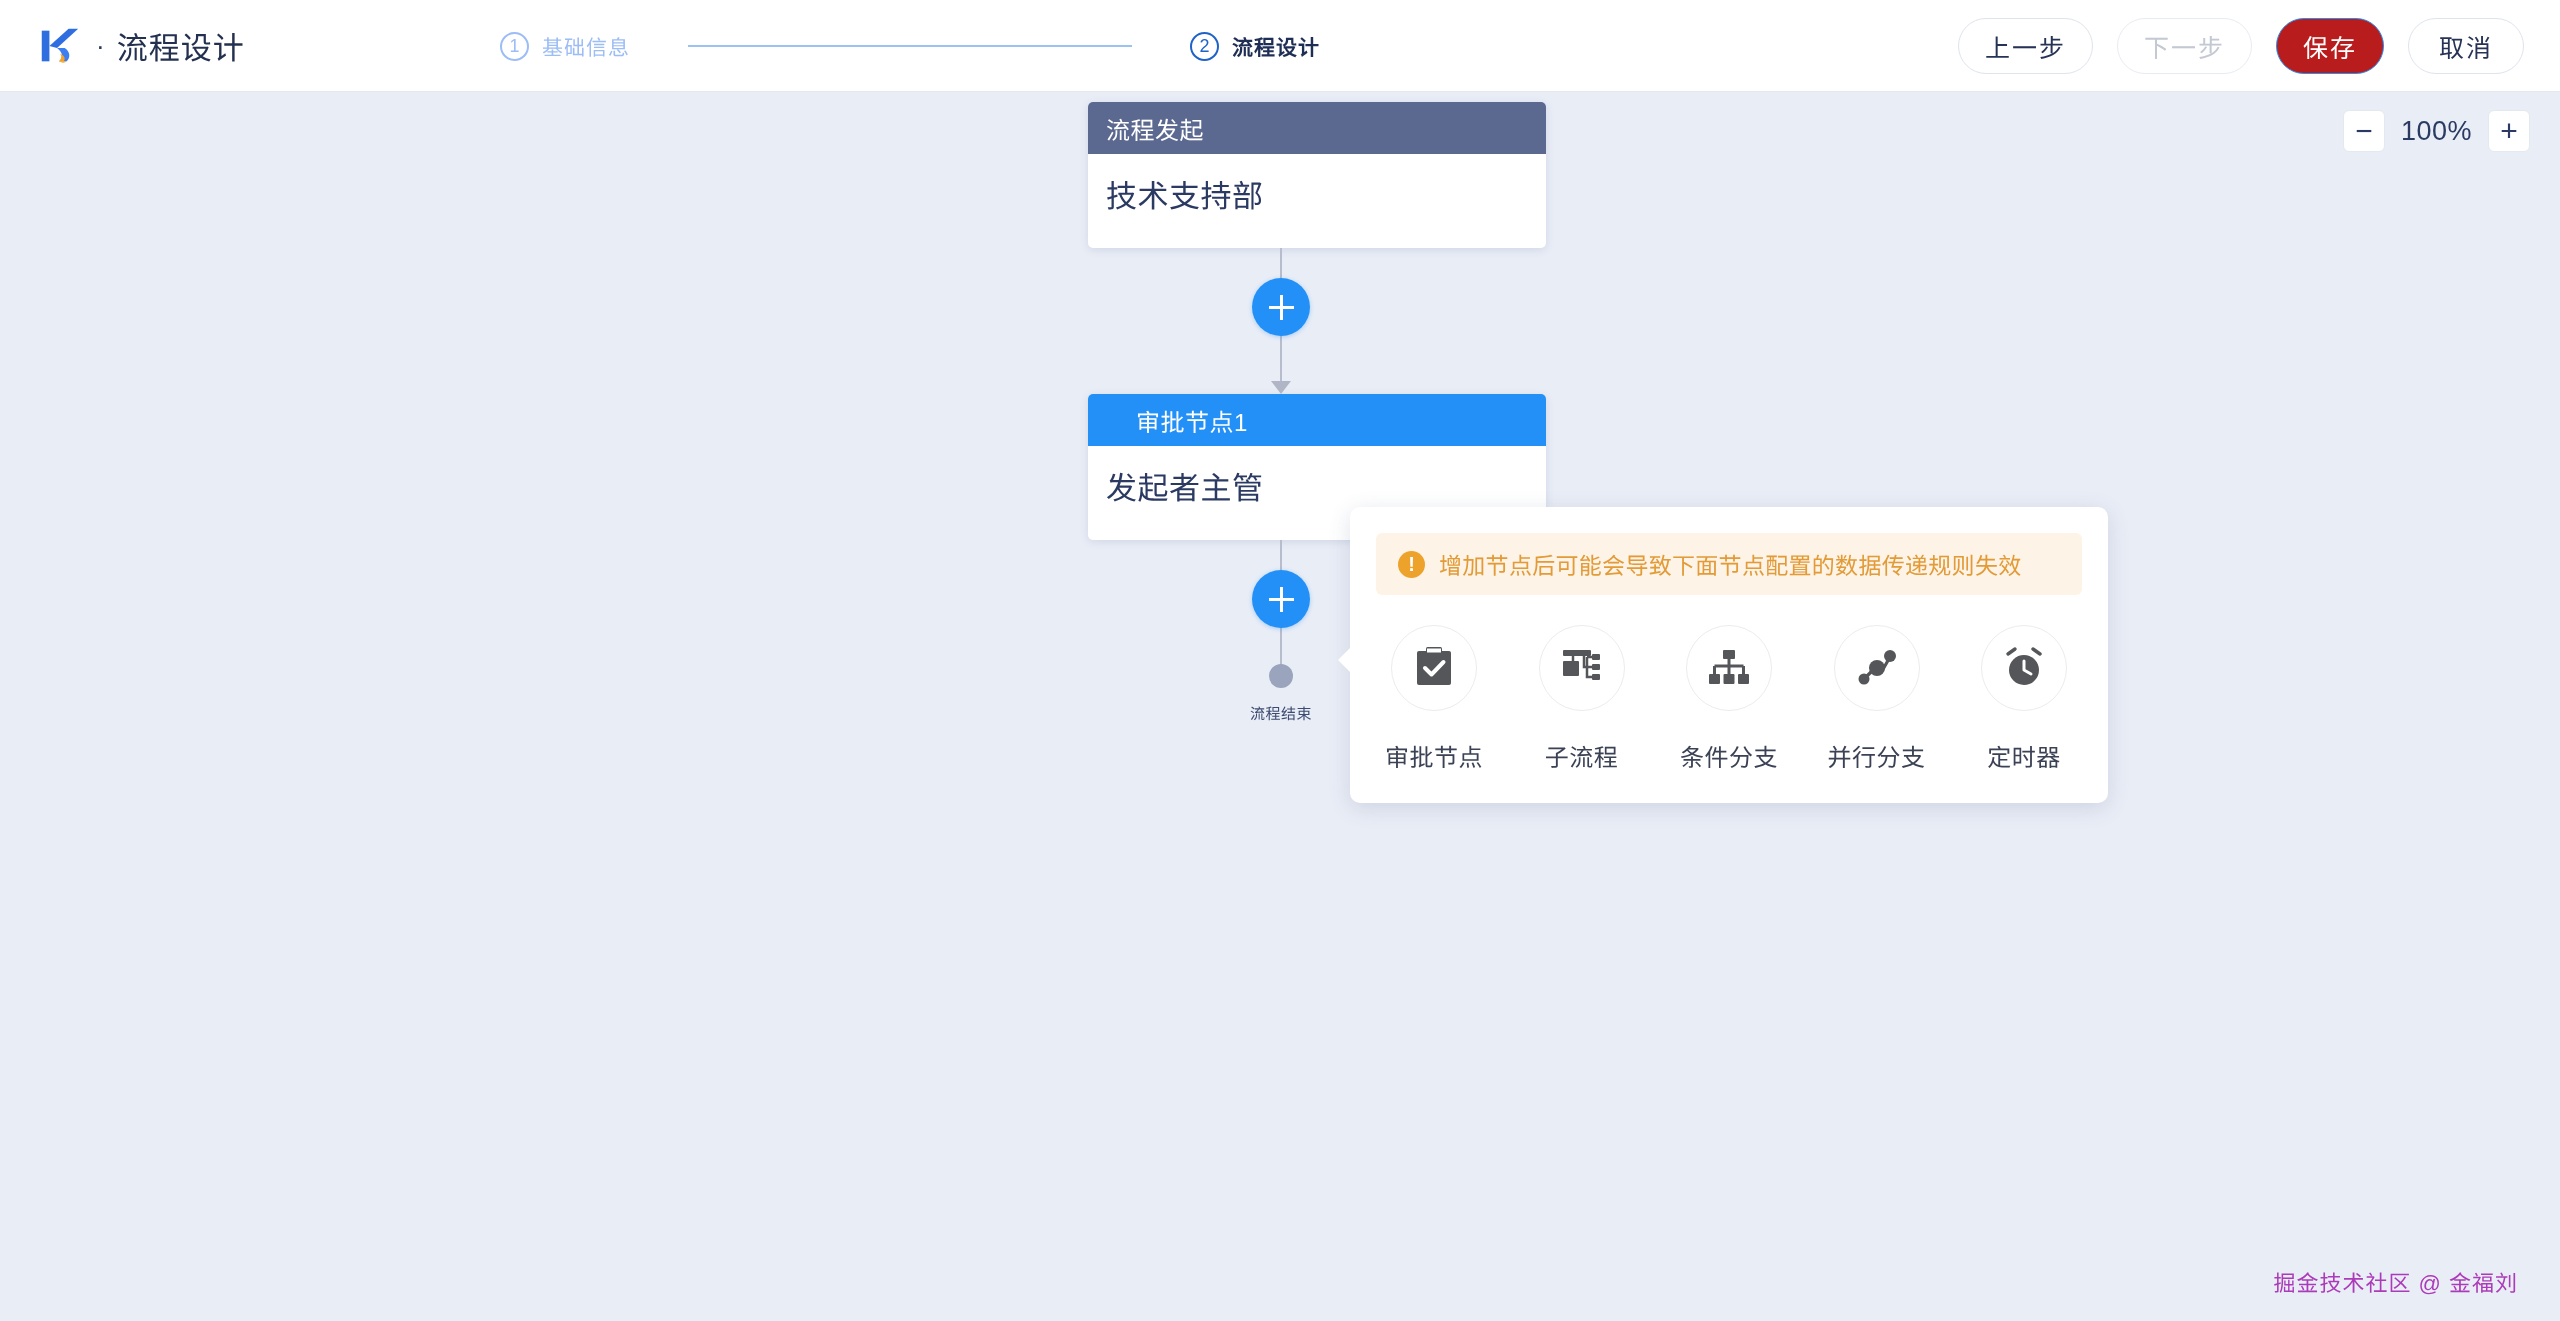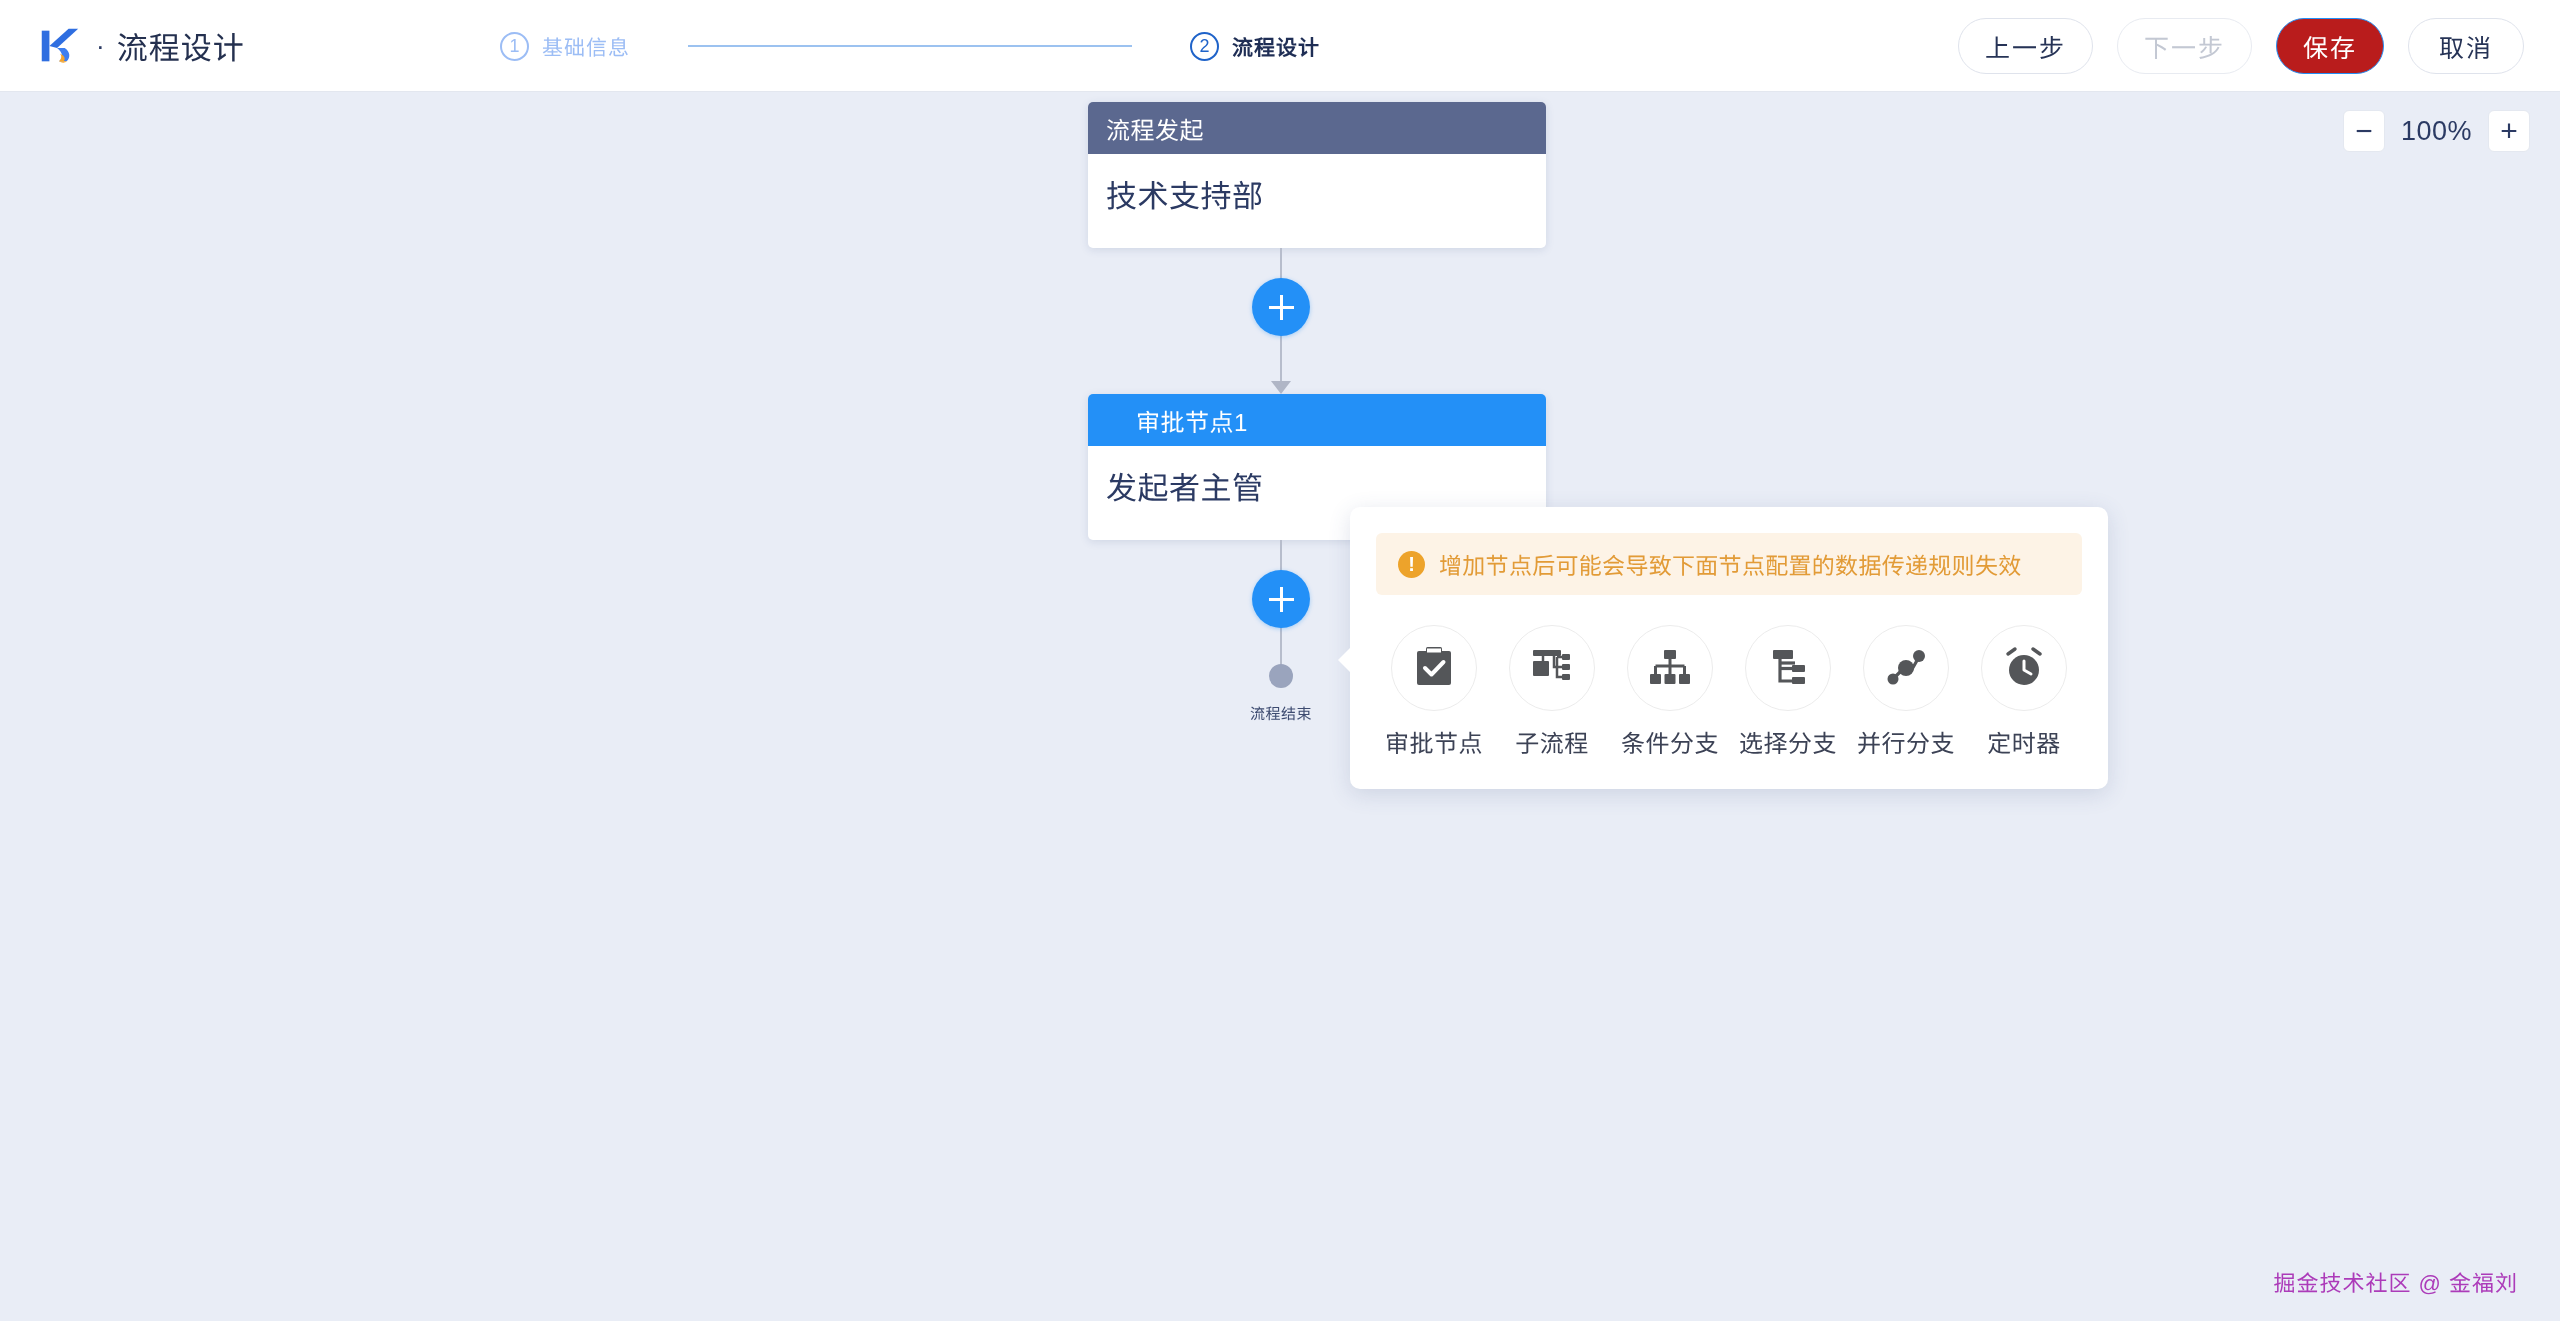--- a/index.html
+++ b/index.html
@@ -192,21 +192,21 @@
     flex: none;
   }
   .warn-text { font-size: 23px; color: #e29b37; letter-spacing: 0.3px; }
 
   .types {
     display: flex; justify-content: space-between;
     margin-top: 30px; padding: 0 4px;
   }
   .type {
     display: flex; flex-direction: column; align-items: center;
-    gap: 13px; cursor: pointer; width: 108px;
+    gap: 27px; cursor: pointer; width: 108px;
   }
   .type-circle {
     width: 86px; height: 86px; border-radius: 50%;
     border: 1px solid #ececec;
     display: flex; align-items: center; justify-content: center;
   }
   .type-circle svg { display: block; }
   .type-label {
     font-size: 24px; color: #3c4255; letter-spacing: 0.5px;
     white-space: nowrap;
@@ -340,33 +340,20 @@
             <rect x="17.5" y="29" width="11" height="10" rx="1" fill="#545659"></rect>
             <rect x="32" y="29" width="11" height="10" rx="1" fill="#545659"></rect>
             <path d="M23 14 L23 21" stroke="#545659" stroke-width="3" fill="none"></path>
             <path d="M8.5 21 L37.5 21" stroke="#545659" stroke-width="3" fill="none"></path>
             <path d="M8.5 21 L8.5 29 M23 21 L23 29 M37.5 21 L37.5 29" stroke="#545659" stroke-width="3" fill="none"></path>
           </svg>
         </div>
         <div class="type-label">条件分支</div>
       </div>
 
-      <div class="type">
-        <div class="type-circle">
-          <svg width="46" height="46" viewBox="0 0 46 46" xmlns="http://www.w3.org/2000/svg">
-            <rect x="8" y="5" width="20" height="9" rx="1" fill="#545659"></rect>
-            <rect x="27" y="20" width="13" height="7" rx="1" fill="#545659"></rect>
-            <rect x="27" y="32" width="13" height="7" rx="1" fill="#545659"></rect>
-            <path d="M15 14 L15 36 L27 36" stroke="#545659" stroke-width="3.2" fill="none"></path>
-            <path d="M15 23.5 L27 23.5" stroke="#545659" stroke-width="3.2" fill="none"></path>
-            <path d="M15 18 L30 18" stroke="#545659" stroke-width="3.2" fill="none"></path>
-          </svg>
-        </div>
-        <div class="type-label">选择分支</div>
-      </div>
 
       <div class="type">
         <div class="type-circle">
           <svg width="46" height="46" viewBox="0 0 46 46" xmlns="http://www.w3.org/2000/svg">
             <path d="M10 34 L18 26 L28 26 L36 12" stroke="#545659" stroke-width="3.2" fill="none" stroke-linecap="round" stroke-linejoin="round"></path>
             <circle cx="23" cy="23" r="8" fill="#545659"></circle>
             <circle cx="36" cy="11" r="6" fill="#545659"></circle>
             <circle cx="10" cy="34" r="5.5" fill="#545659"></circle>
           </svg>
         </div>

